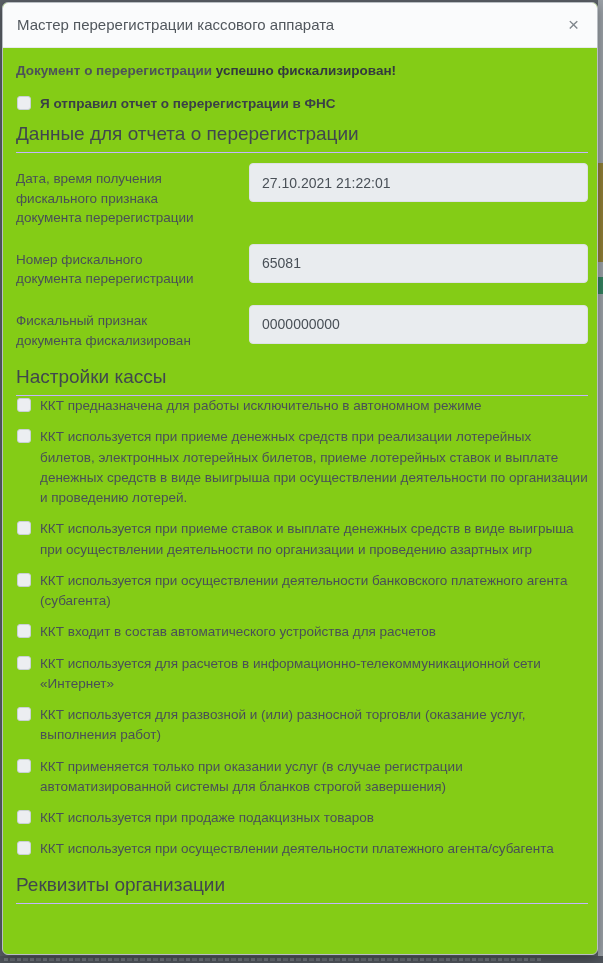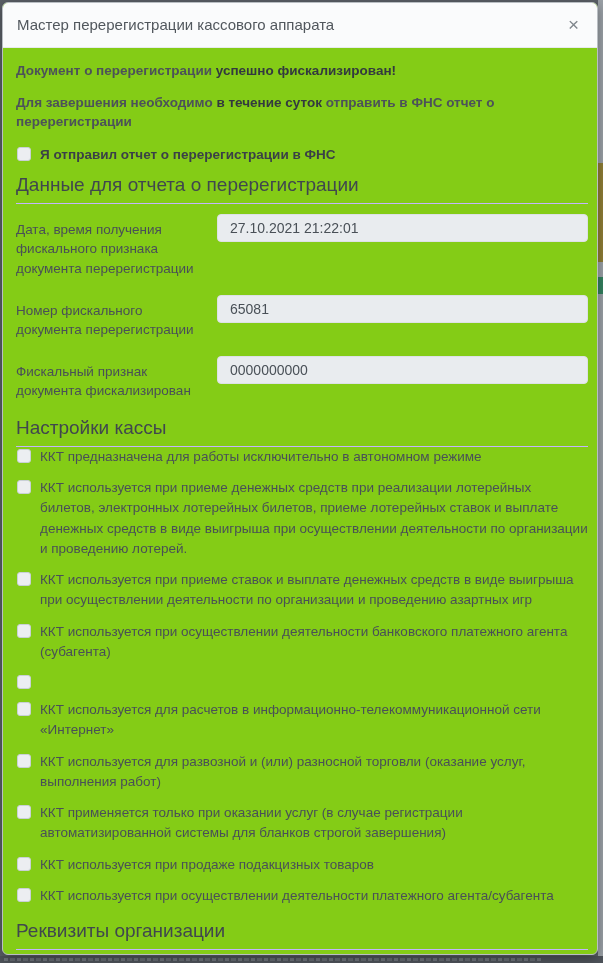--- a/index.html
+++ b/index.html
@@ -55,28 +55,28 @@
   .para { font-size: 13.5px; color: #4c5259; margin: 0 0 13px; line-height: 1.4; font-weight: bold; }
   .para b { color: #33393f; }
 
   .section-heading {
     font-size: 19px; font-weight: 400; color: #40474e;
     margin: 14px 0 0; padding-bottom: 7px;
     border-bottom: 1px solid #c4b5fd;
   }
   .section-heading.first { margin-top: 9px; }
 
-  .form-row { display: flex; margin-top: 10px; margin-bottom: 16px; }
+  .form-row { display: flex; margin-top: 10px; margin-bottom: 16px; gap: 32px; }
   .form-label {
     flex: 0 0 201px; box-sizing: border-box; padding: 6px 16px 0 0;
     font-size: 13.5px; color: #495057; line-height: 1.45;
   }
   .form-control-wrap { flex: 1 1 auto; }
   .form-control {
-    display: block; width: 100%; box-sizing: border-box; height: 28px;
+    display: block; width: 100%; box-sizing: border-box; height: 39px;
     padding: 5px 12px; background: #e9ecef;
     border: 1px solid #dde1e5; border-radius: 4px;
     font-size: 14px; color: #495057; font-family: inherit;
   }
 
   .check-item {
     display: flex; align-items: flex-start;
     margin: 0 0 11px; font-size: 13.5px; color: #495057; line-height: 1.5;
     cursor: default;
   }
@@ -98,21 +98,20 @@
 
   <div class="modal-header">
     <span class="modal-title">Мастер перерегистрации кассового аппарата</span>
     <button class="close-btn">×</button>
   </div>
 
   <div class="modal-body">
 
     <p class="para"><span>Документ о перерегистрации </span><b>успешно фискализирован!</b></p>
 
-    <p class="para"><span>Для завершения необходимо </span><b>в течение суток</b><span> отправить в ФНС отчет о перерегистрации</span></p>
 
     <div class="check-item confirm-row">
       <span class="cb"></span>
       <span>Я отправил отчет о перерегистрации в ФНС</span>
     </div>
 
     <h2 class="section-heading first">Данные для отчета о перерегистрации</h2>
 
     <div class="form-row">
       <div class="form-label">Дата, время получения фискального признака документа перерегистрации</div>
@@ -149,20 +148,21 @@
       <div class="check-item">
         <span class="cb"></span>
         <span>ККТ используется при приеме ставок и выплате денежных средств в виде выигрыша при осуществлении деятельности по организации и проведению азартных игр</span>
       </div>
       <div class="check-item">
         <span class="cb"></span>
         <span>ККТ используется при осуществлении деятельности банковского платежного агента (субагента)</span>
       </div>
       <div class="check-item">
         <span class="cb"></span>
+        <span>ККТ входит в состав автоматического устройства для расчетов</span>
       </div>
       <div class="check-item">
         <span class="cb"></span>
         <span>ККТ используется для расчетов в информационно-телекоммуникационной сети «Интернет»</span>
       </div>
       <div class="check-item">
         <span class="cb"></span>
         <span>ККТ используется для развозной и (или) разносной торговли (оказание услуг, выполнения работ)</span>
       </div>
       <div class="check-item">

